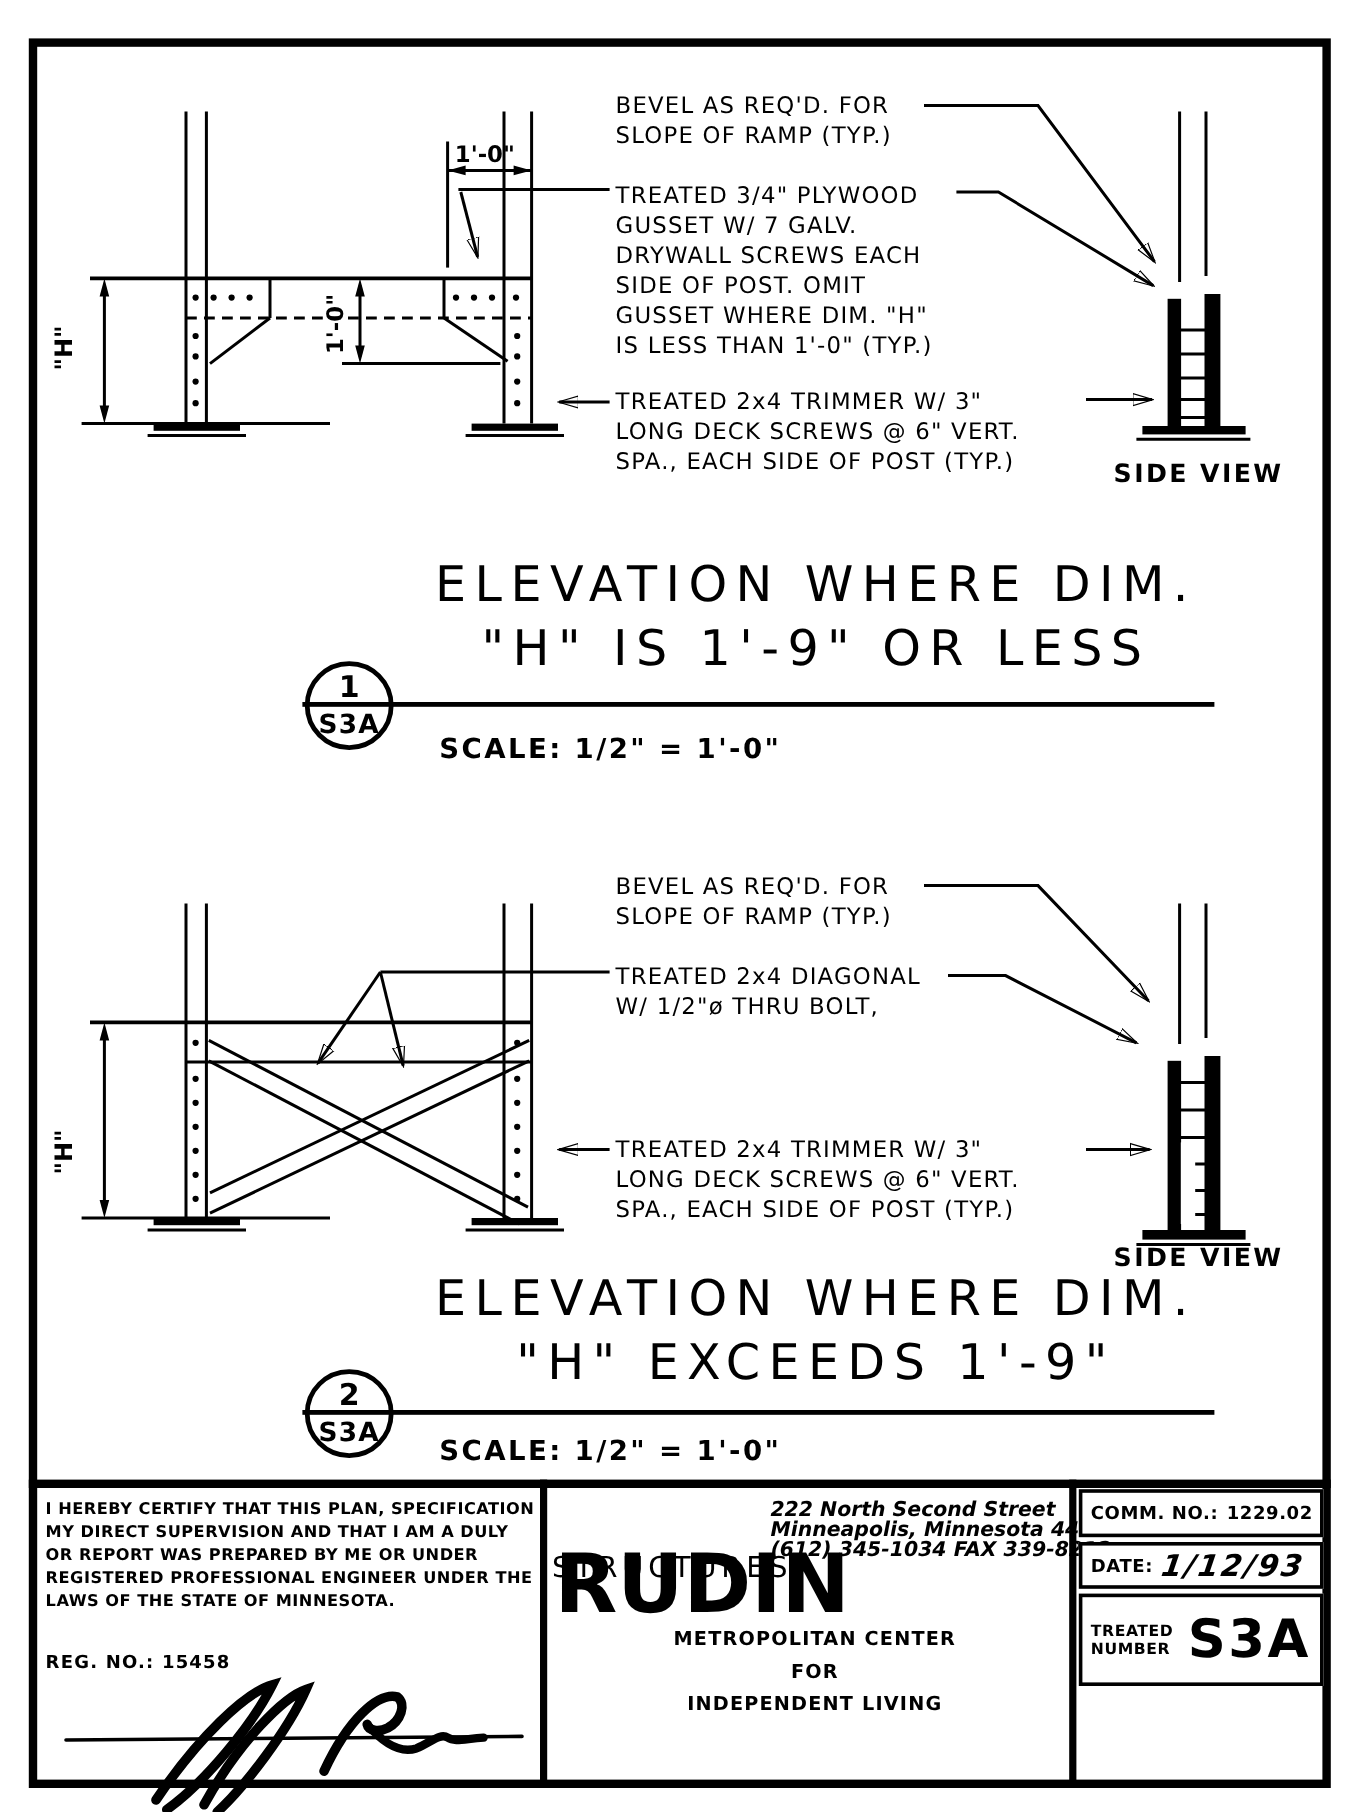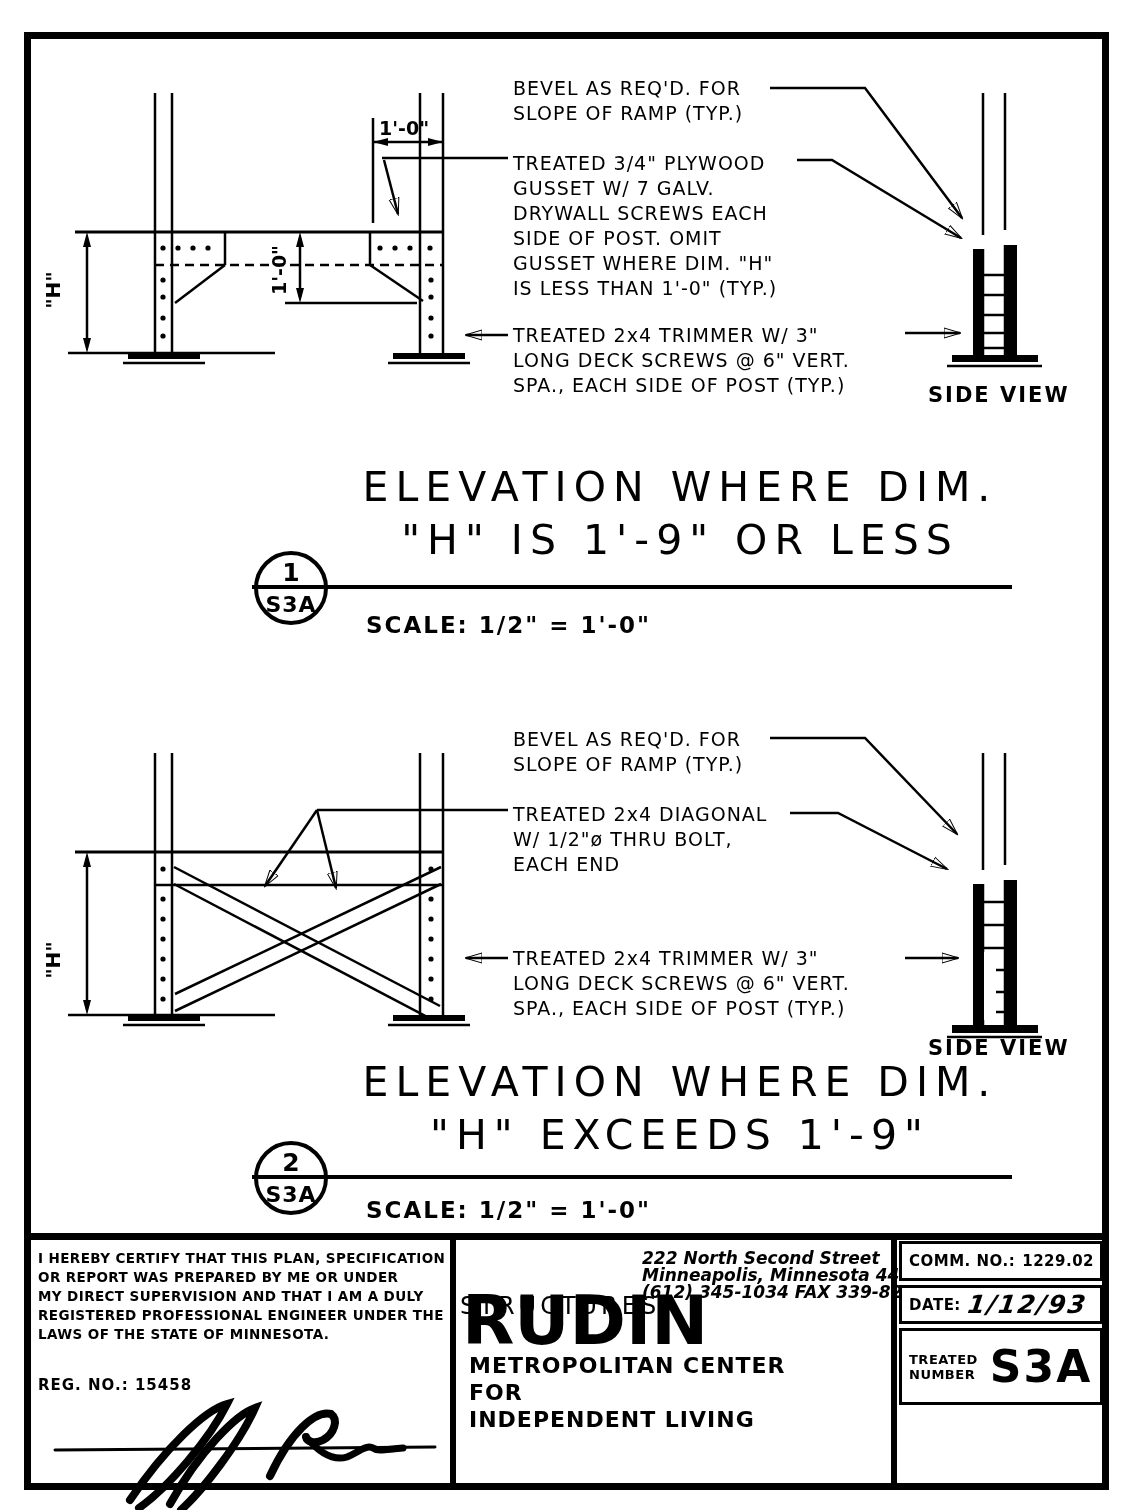--- a/index.html
+++ b/index.html
@@ -25,22 +25,22 @@
   .tb-topbar{position:absolute;left:24px;top:1233px;width:1085px;height:7px;background:#000;}
   .tb-div{position:absolute;top:1233px;height:257px;width:6px;background:#000;}
   .cert{position:absolute;left:38px;top:1249px;font-size:13.5px;font-weight:bold;
         line-height:19px;letter-spacing:0.4px;white-space:nowrap;}
   .reg{position:absolute;left:38px;top:1376px;font-size:15px;font-weight:bold;letter-spacing:1px;}
   .logo{position:absolute;left:462px;top:1296px;font-size:68px;font-weight:bold;
         letter-spacing:0px;line-height:50px;}
   .logosub{position:absolute;left:460px;top:1292px;font-size:24px;letter-spacing:4px;font-weight:normal;}
   .addr{position:absolute;left:642px;top:1250px;font-size:17px;font-weight:bold;
         font-style:italic;line-height:17px;white-space:nowrap;}
-  .project{position:absolute;left:469px;top:1352px;width:440px;text-align:left;
-        font-size:22px;font-weight:bold;line-height:27px;letter-spacing:1px;}
+  .project{position:absolute;left:459px;top:1352px;width:440px;text-align:center;
+        font-size:16px;font-weight:bold;line-height:27px;letter-spacing:1px;}
   .tb-right{position:absolute;left:899px;top:1241px;width:204px;display:flex;
         flex-direction:column;gap:4px;}
   .tb-row{border:3px solid #000;display:flex;align-items:center;padding-left:7px;
         font-size:15px;font-weight:bold;letter-spacing:0.5px;white-space:nowrap;background:#fff;}
   .tb-row .lbl{margin-right:7px;}
   .date-val{font-size:25px;font-style:italic;font-weight:bold;letter-spacing:2px;transform:skewX(-8deg);}
   .dwg-lbl{font-size:13px;line-height:15px;}
   .dwg-val{font-size:44px;font-weight:bold;margin-left:12px;letter-spacing:2px;}
   svg line,svg polyline,svg path{stroke:#000;fill:none;}
   svg .thin{stroke-width:2.5;}
@@ -257,21 +257,20 @@
     </g>
   </svg>
 
   <div class="note" style="left:513px;top:727px;">
     <div>BEVEL AS REQ'D. FOR</div>
     <div>SLOPE OF RAMP (TYP.)</div>
   </div>
   <div class="note" style="left:513px;top:802px;">
     <div>TREATED 2x4 DIAGONAL</div>
     <div>W/ 1/2"ø THRU BOLT,</div>
-    <div>EACH END</div>
   </div>
   <div class="note" style="left:513px;top:946px;">
     <div>TREATED 2x4 TRIMMER W/ 3"</div>
     <div>LONG DECK SCREWS @ 6" VERT.</div>
     <div>SPA., EACH SIDE OF POST (TYP.)</div>
   </div>
   <div class="svlabel" style="left:928px;top:1036px;">SIDE VIEW</div>
 
   <div class="title-line" style="top:1058px;">ELEVATION WHERE DIM.</div>
   <div class="title-line" style="top:1111px;">"H" EXCEEDS 1'-9"</div>
@@ -281,22 +280,22 @@
     <div class="sht">S3A</div>
   </div>
   <div class="scale" style="left:366px;top:1197px;">SCALE: 1/2" = 1'-0"</div>
 
   <div class="tb-topbar"></div>
   <div class="tb-div" style="left:450px;"></div>
   <div class="tb-div" style="left:891px;"></div>
 
   <div class="cert">
     <div>I HEREBY CERTIFY THAT THIS PLAN, SPECIFICATION</div>
+    <div>MY DIRECT SUPERVISION AND THAT I AM A DULY</div>
     <div>OR REPORT WAS PREPARED BY ME OR UNDER</div>
-    <div>MY DIRECT SUPERVISION AND THAT I AM A DULY</div>
     <div>REGISTERED PROFESSIONAL ENGINEER UNDER THE</div>
     <div>LAWS OF THE STATE OF MINNESOTA.</div>
   </div>
   <div class="reg">REG. NO.: 15458</div>
 
   <svg class="abs" style="left:35px;top:1378px;z-index:3;" width="440" height="132">
     <g stroke="#000" stroke-linecap="round" fill="none">
       <line x1="20" y1="72" x2="400" y2="69" stroke-width="3"></line>
       <path d="M95,122 C130,70 170,32 192,26 C175,60 135,108 104,130" stroke-width="8"></path>
       <path d="M135,126 C165,72 202,36 220,30 C205,64 168,112 146,132" stroke-width="8"></path>

